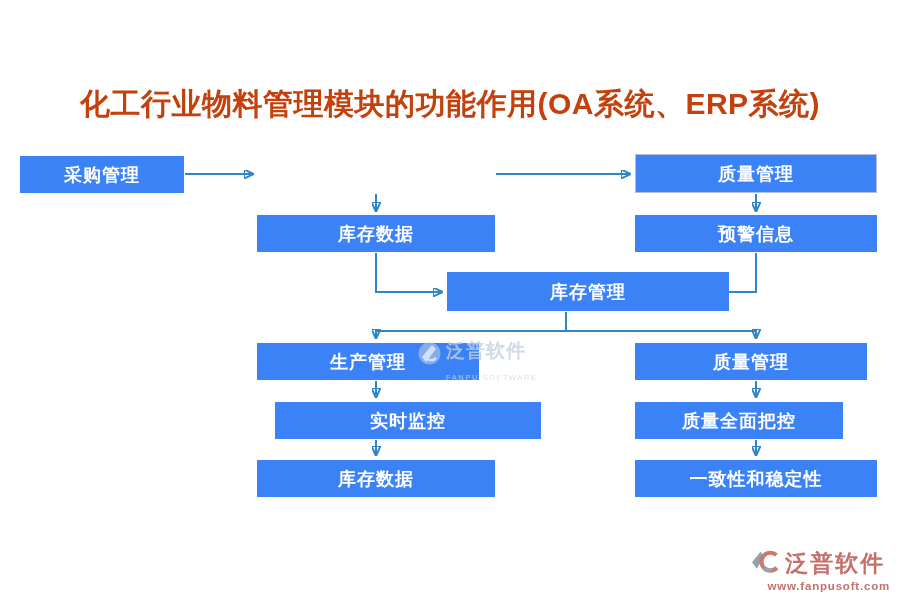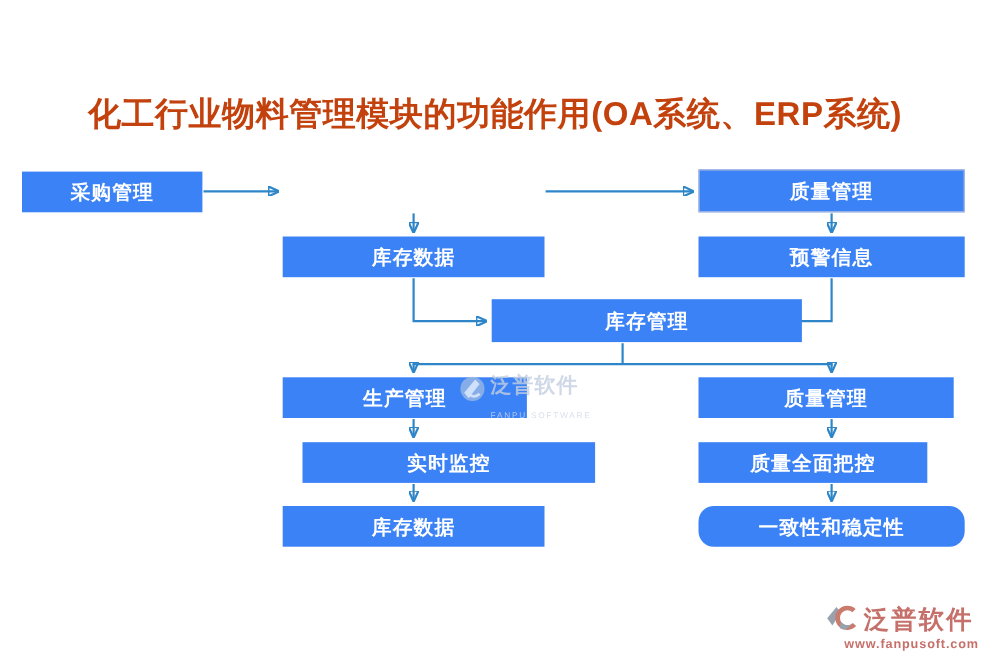--- a/index.html
+++ b/index.html
@@ -20,21 +20,21 @@
   .n-purchase-order{left:257px;top:155px;width:238px;height:38px;}
   .n-online-communication{left:635px;top:154px;width:242px;height:39px;border:1px solid #b3bcd9;}
   .n-inventory-data{left:257px;top:215px;width:238px;height:37px;}
   .n-alert-info{left:635px;top:215px;width:242px;height:37px;}
   .n-inventory-management{left:447px;top:272px;width:282px;height:39px;}
   .n-production-management{left:257px;top:343px;width:222px;height:37px;}
   .n-quality-management{left:635px;top:343px;width:232px;height:37px;}
   .n-realtime-monitoring{left:275px;top:402px;width:266px;height:37px;}
   .n-quality-overall-control{left:635px;top:402px;width:208px;height:37px;}
   .n-sales-management{left:257px;top:460px;width:238px;height:37px;}
-  .n-consistency-stability{left:635px;top:460px;width:242px;height:37px;border-radius:14px;}
+  .n-consistency-stability{left:635px;top:460px;width:242px;height:37px;}
   .connectors{position:absolute;left:0;top:0;pointer-events:none;}
   .connectors path{stroke:#2e86c8;stroke-width:2;fill:none;}
 
   .watermark{
     position:absolute;left:417px;top:341px;display:flex;align-items:flex-start;
     gap:4px;opacity:0.8;pointer-events:none;
   }
   .watermark .wm-text-col{display:flex;flex-direction:column;line-height:1;}
   .watermark .wm-main{font-size:19px;font-weight:bold;color:#c3cfe0;letter-spacing:1px;}
   .watermark .wm-sub{font-size:7.5px;color:#ccd8e6;letter-spacing:1.6px;margin-top:14px;}

